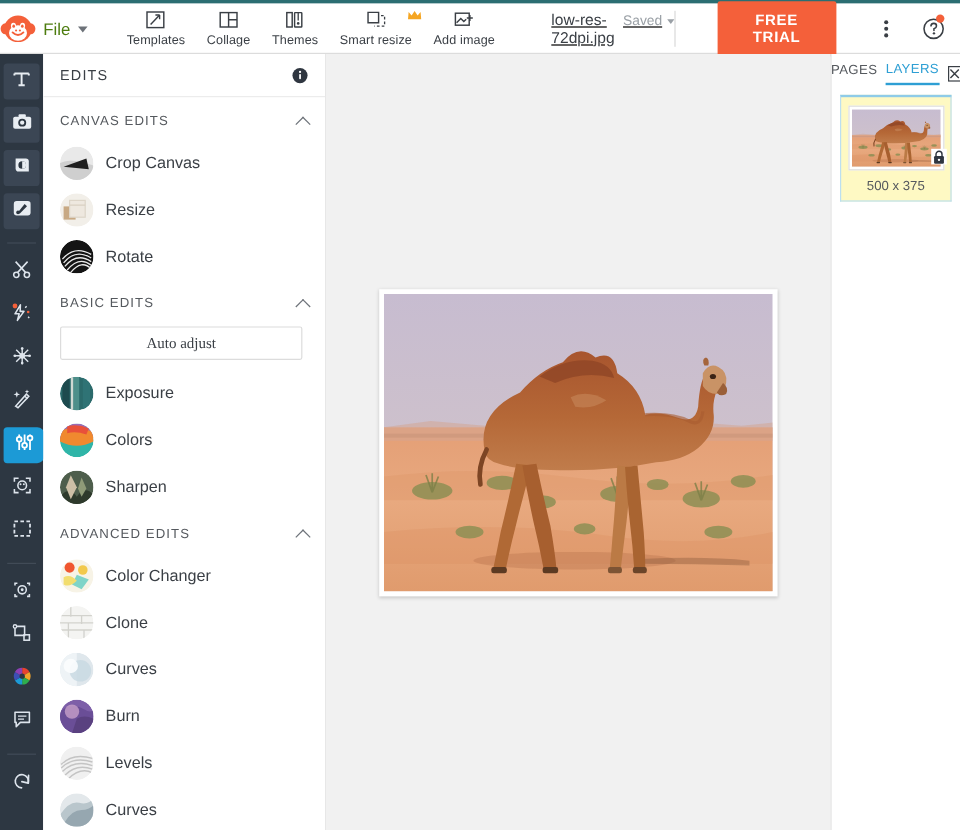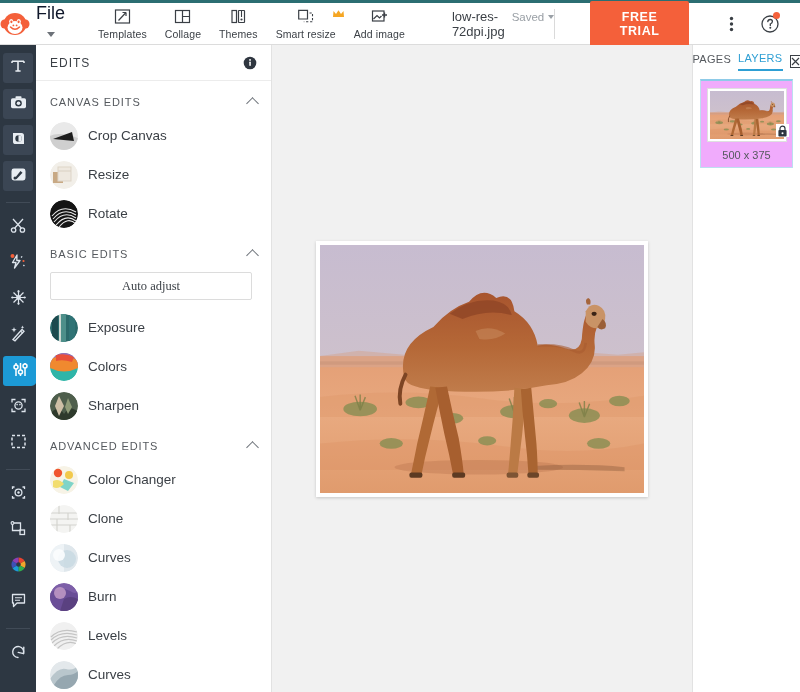--- a/index.html
+++ b/index.html
@@ -21,22 +21,22 @@
     position: absolute; top: 0; left: 0; right: 0; height: 42px;
     background: #ffffff;
     border-bottom: 1px solid #dcdcdc;
     display: flex; align-items: center;
   }
   .logo { width: 52px; display: flex; align-items: center; justify-content: center; }
   .logo svg { display: block; }
 
   .file-menu {
     display: flex; align-items: center; gap: 6px;
-    font-size: 18px; color: #0f172a; padding: 0 12px 0 6px;
-    cursor: pointer; height: 100%; flex-direction: column;
+    font-size: 14px; color: #4d7c0f; padding: 0 12px 0 6px;
+    cursor: pointer; height: 100%;
   }
   .chev-down {
     width: 0; height: 0;
     border-left: 4px solid transparent;
     border-right: 4px solid transparent;
     border-top: 5px solid #6d7279;
     margin-top: 2px;
   }
   .vsep { width: 1px; height: 30px; background: #dadada; }
 
@@ -46,20 +46,21 @@
     display: flex; flex-direction: column; align-items: center; justify-content: center;
     gap: 2px; padding: 2px 9px; cursor: pointer; min-width: 48px;
   }
   .tool-btn .ic { height: 19px; display: flex; align-items: center; justify-content: center; }
   .tool-btn .lbl { font-size: 10.5px; color: #3a3f45; white-space: nowrap; letter-spacing: .1px; }
   .crown { position: absolute; top: 0px; right: 0px; }
 
   .docname {
     display: flex; align-items: baseline; gap: 7px;
     margin-left: 38px;
+    text-decoration: underline;
   }
   .docname .fname { font-size: 13px; color: #3a3f45; }
   .docname .saved { font-size: 11.5px; color: #9aa0a6; }
   .saved-wrap { display: flex; align-items: center; gap: 4px; cursor: pointer; }
   .chev-down-sm {
     width: 0; height: 0;
     border-left: 3.5px solid transparent;
     border-right: 3.5px solid transparent;
     border-top: 4.5px solid #9aa0a6;
   }
@@ -102,21 +103,21 @@
     overflow: hidden;
   }
   .panel-head {
     height: 36px; display: flex; align-items: center; justify-content: space-between;
     padding: 0 14px; border-bottom: 1px solid #ececec;
   }
   .panel-title { font-size: 12px; letter-spacing: 1px; color: #3a3f45; }
   .info-icon { cursor: pointer; display: flex; }
 
   .sect-head {
-    display: flex; align-items: center; justify-content: space-between;
+    display: flex; align-items: flex-start; justify-content: space-between;
     padding: 14px 14px 8px 14px; cursor: pointer;
   }
   .sect-title { font-size: 11px; letter-spacing: .9px; color: #55595e; }
   .chev-up {
     width: 9px; height: 9px; border-top: 1.6px solid #6d7279; border-right: 1.6px solid #6d7279;
     transform: rotate(-45deg); margin-top: 4px;
   }
 
   .row {
     display: flex; align-items: center; gap: 10px;
@@ -158,21 +159,21 @@
     gap: 7px; padding-top: 4px;
   }
   .rtab { font-size: 11px; color: #55595e; cursor: pointer; padding-bottom: 5px; letter-spacing: .3px; }
   .rtab.active { color: #2e9fd4; border-bottom: 2px solid #2e9fd4; }
   .close-sq {
     width: 13px; height: 13px; border: 1.3px solid #3a3f45;
     display: flex; align-items: center; justify-content: center; cursor: pointer;
     font-size: 11px; line-height: 1; color: #3a3f45;
   }
   .layer-card {
-    margin: 6px 7px 0 7px; background: #f0abfc;
+    margin: 6px 7px 0 7px; background: #fef9c3;
     border: 1px solid #bcdff0; border-top: 2px solid #8ecbe8;
     padding: 7px 6px 6px 6px;
   }
   .layer-thumb {
     width: 80px; height: 54px; margin: 0 auto; position: relative;
     border: 1px solid #dfdfdf; background: #fff; padding: 2px;
   }
   .layer-thumb .photo { width: 100%; height: 100%; }
   .lock {
     position: absolute; right: -3px; bottom: 4px;

